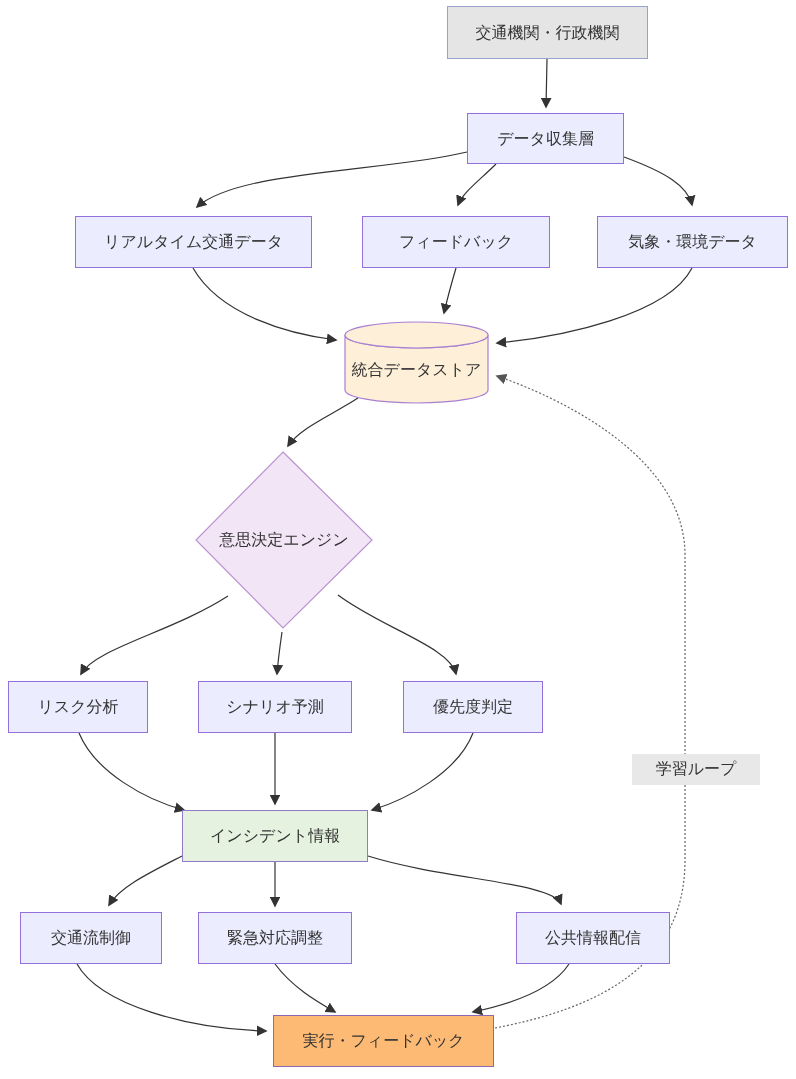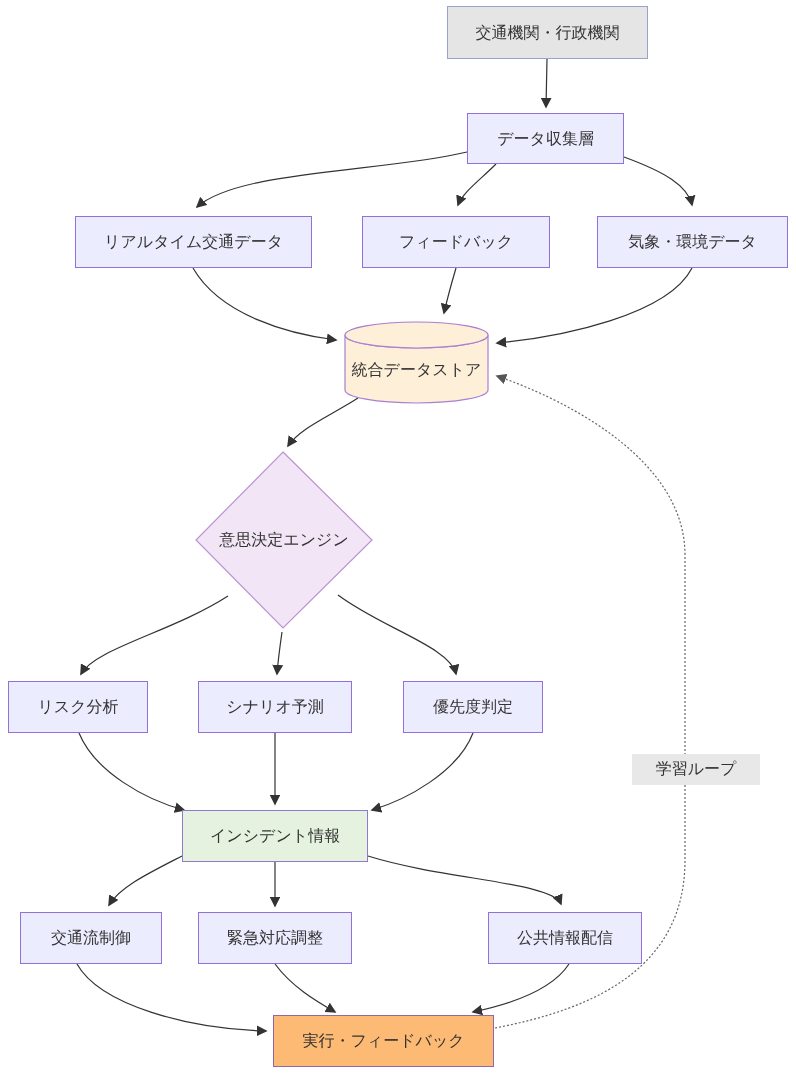--- a/index.html
+++ b/index.html
@@ -119,21 +119,21 @@
   </div>
 
   <div class="node" style="left:20px;top:912px;width:142px;height:52px;">
     <span>交通流制御</span>
   </div>
 
   <div class="node" style="left:198px;top:912px;width:154px;height:52px;">
     <span>緊急対応調整</span>
   </div>
 
-  <div class="node" style="left:488px;top:912px;width:154px;height:52px;">
+  <div class="node" style="left:516px;top:912px;width:154px;height:52px;">
     <span>公共情報配信</span>
   </div>
 
   <div class="node pink" style="left:273px;top:1015px;width:221px;height:52px;">
     <span>実行・フィードバック</span>
   </div>
 
   <div class="edge-label" style="left:632px;top:754px;width:128px;height:31px;">
     <span>学習ループ</span>
   </div>

